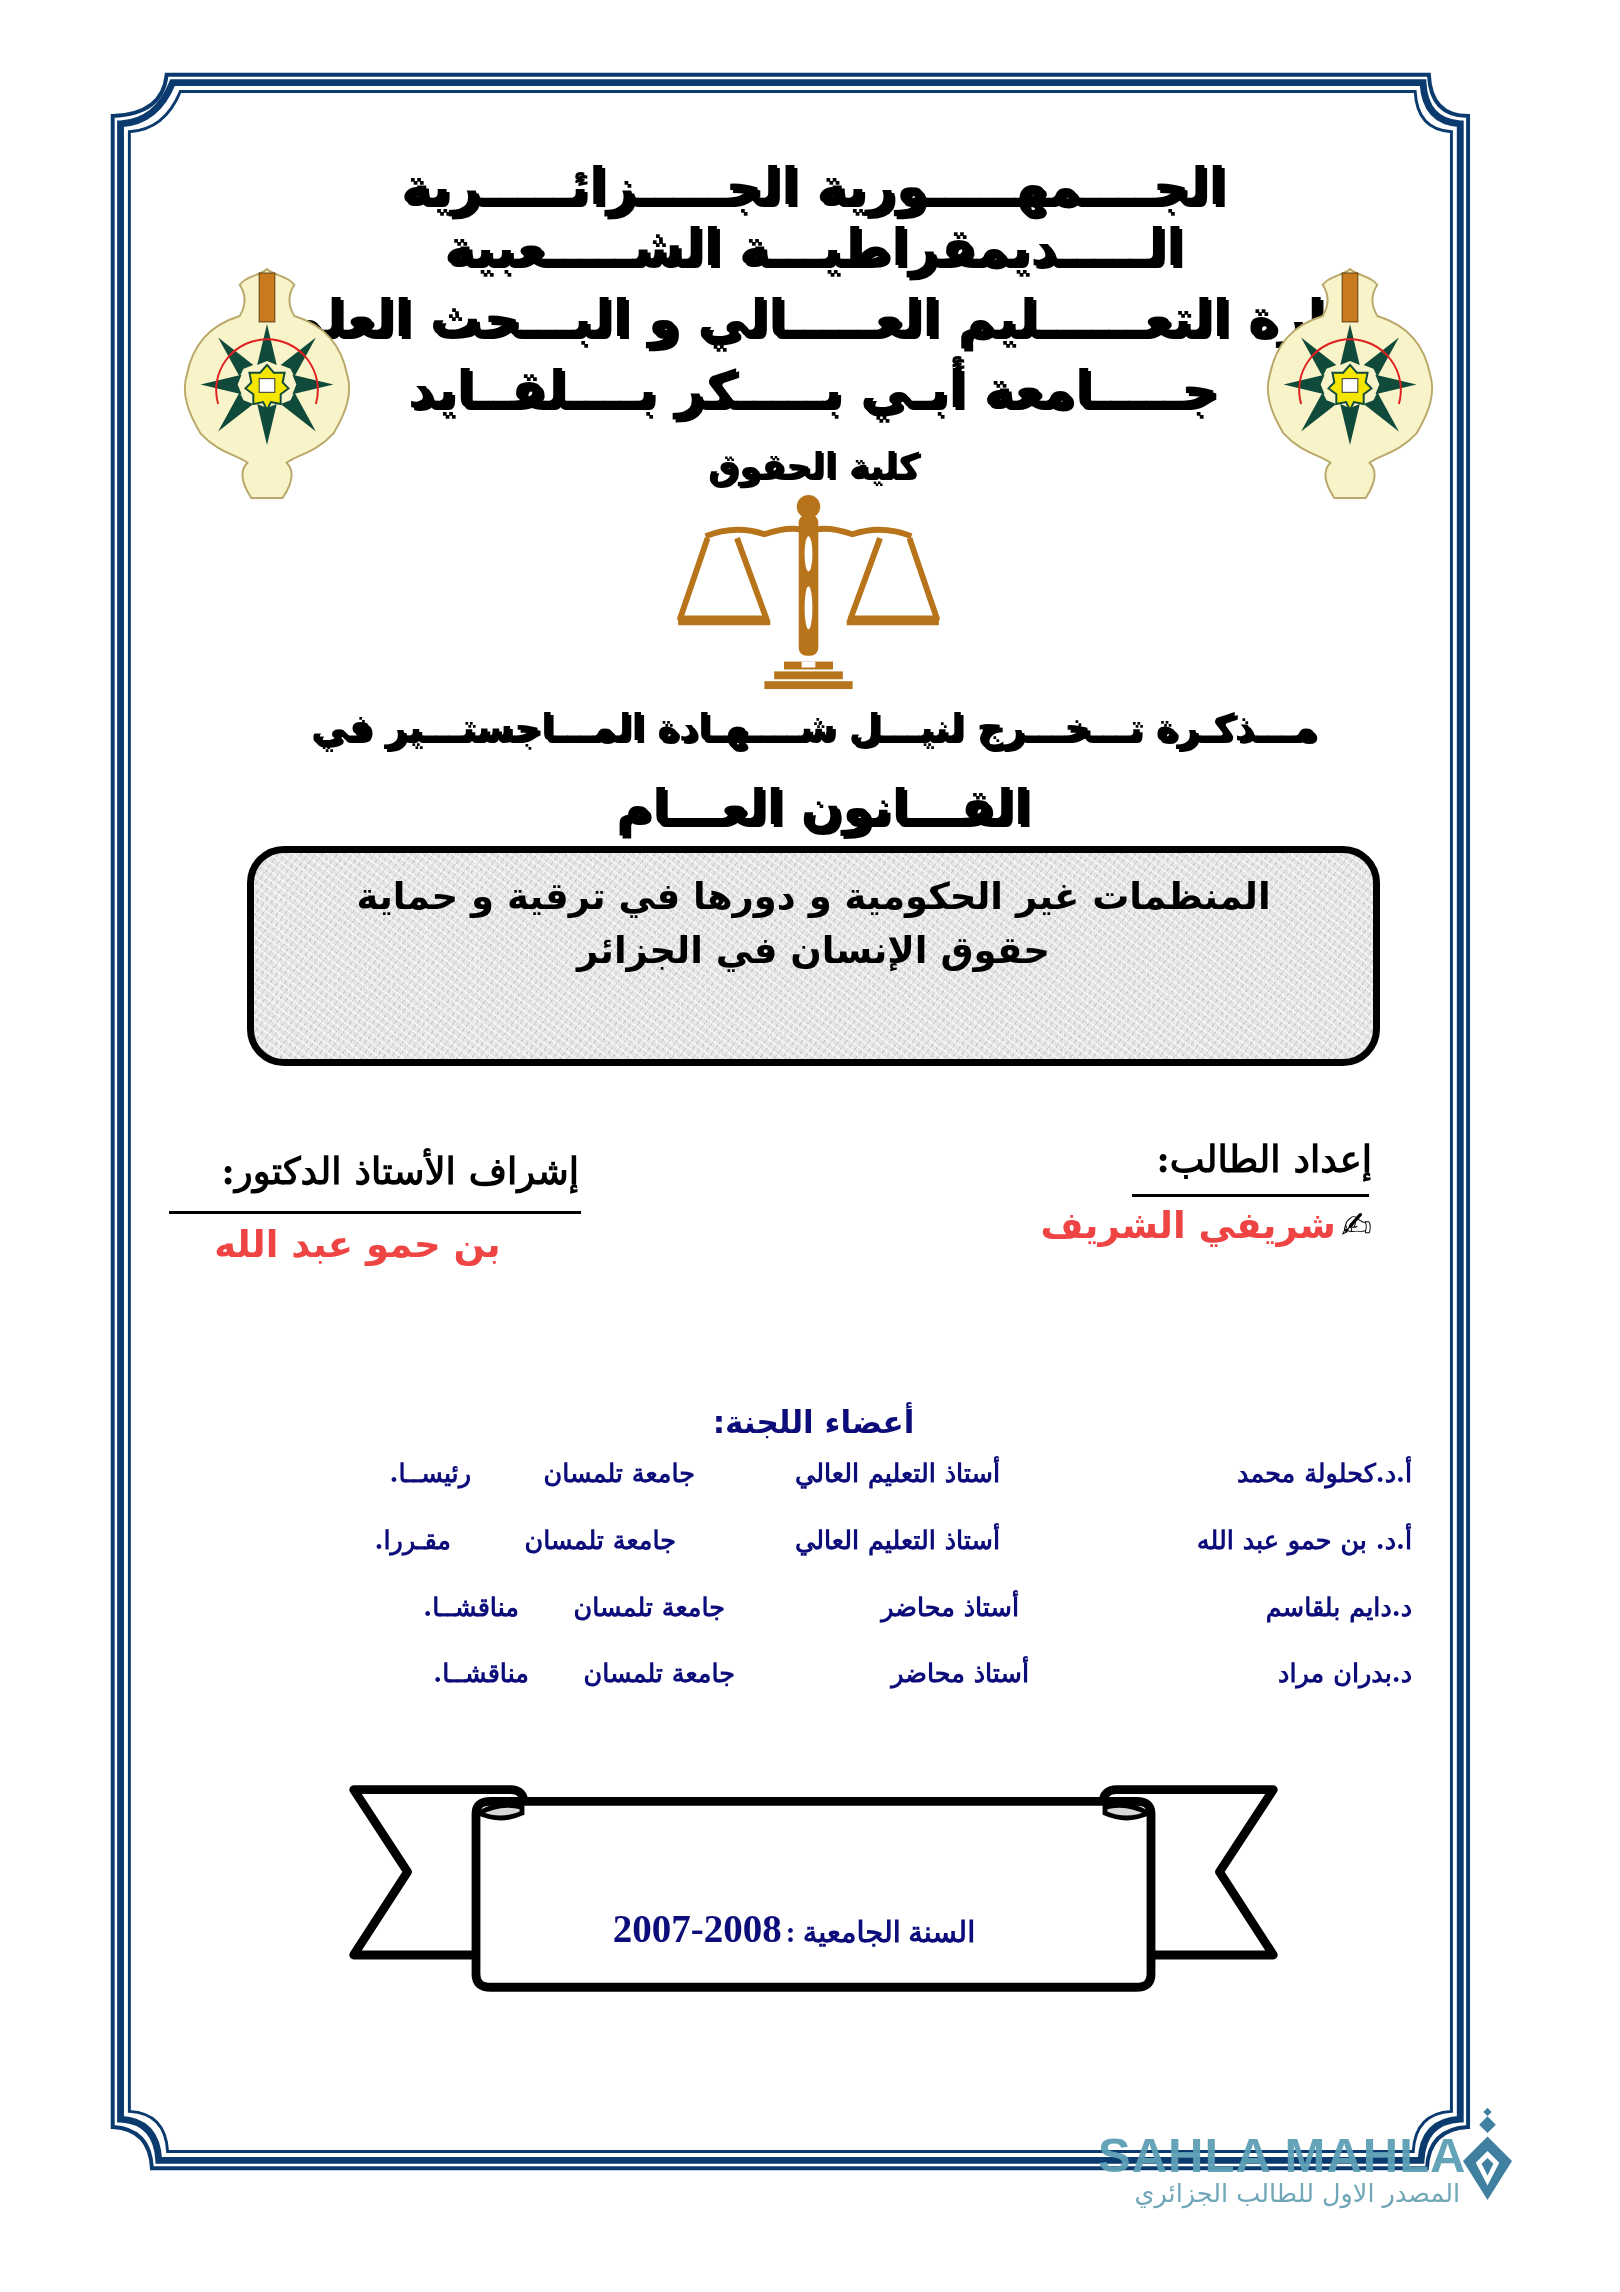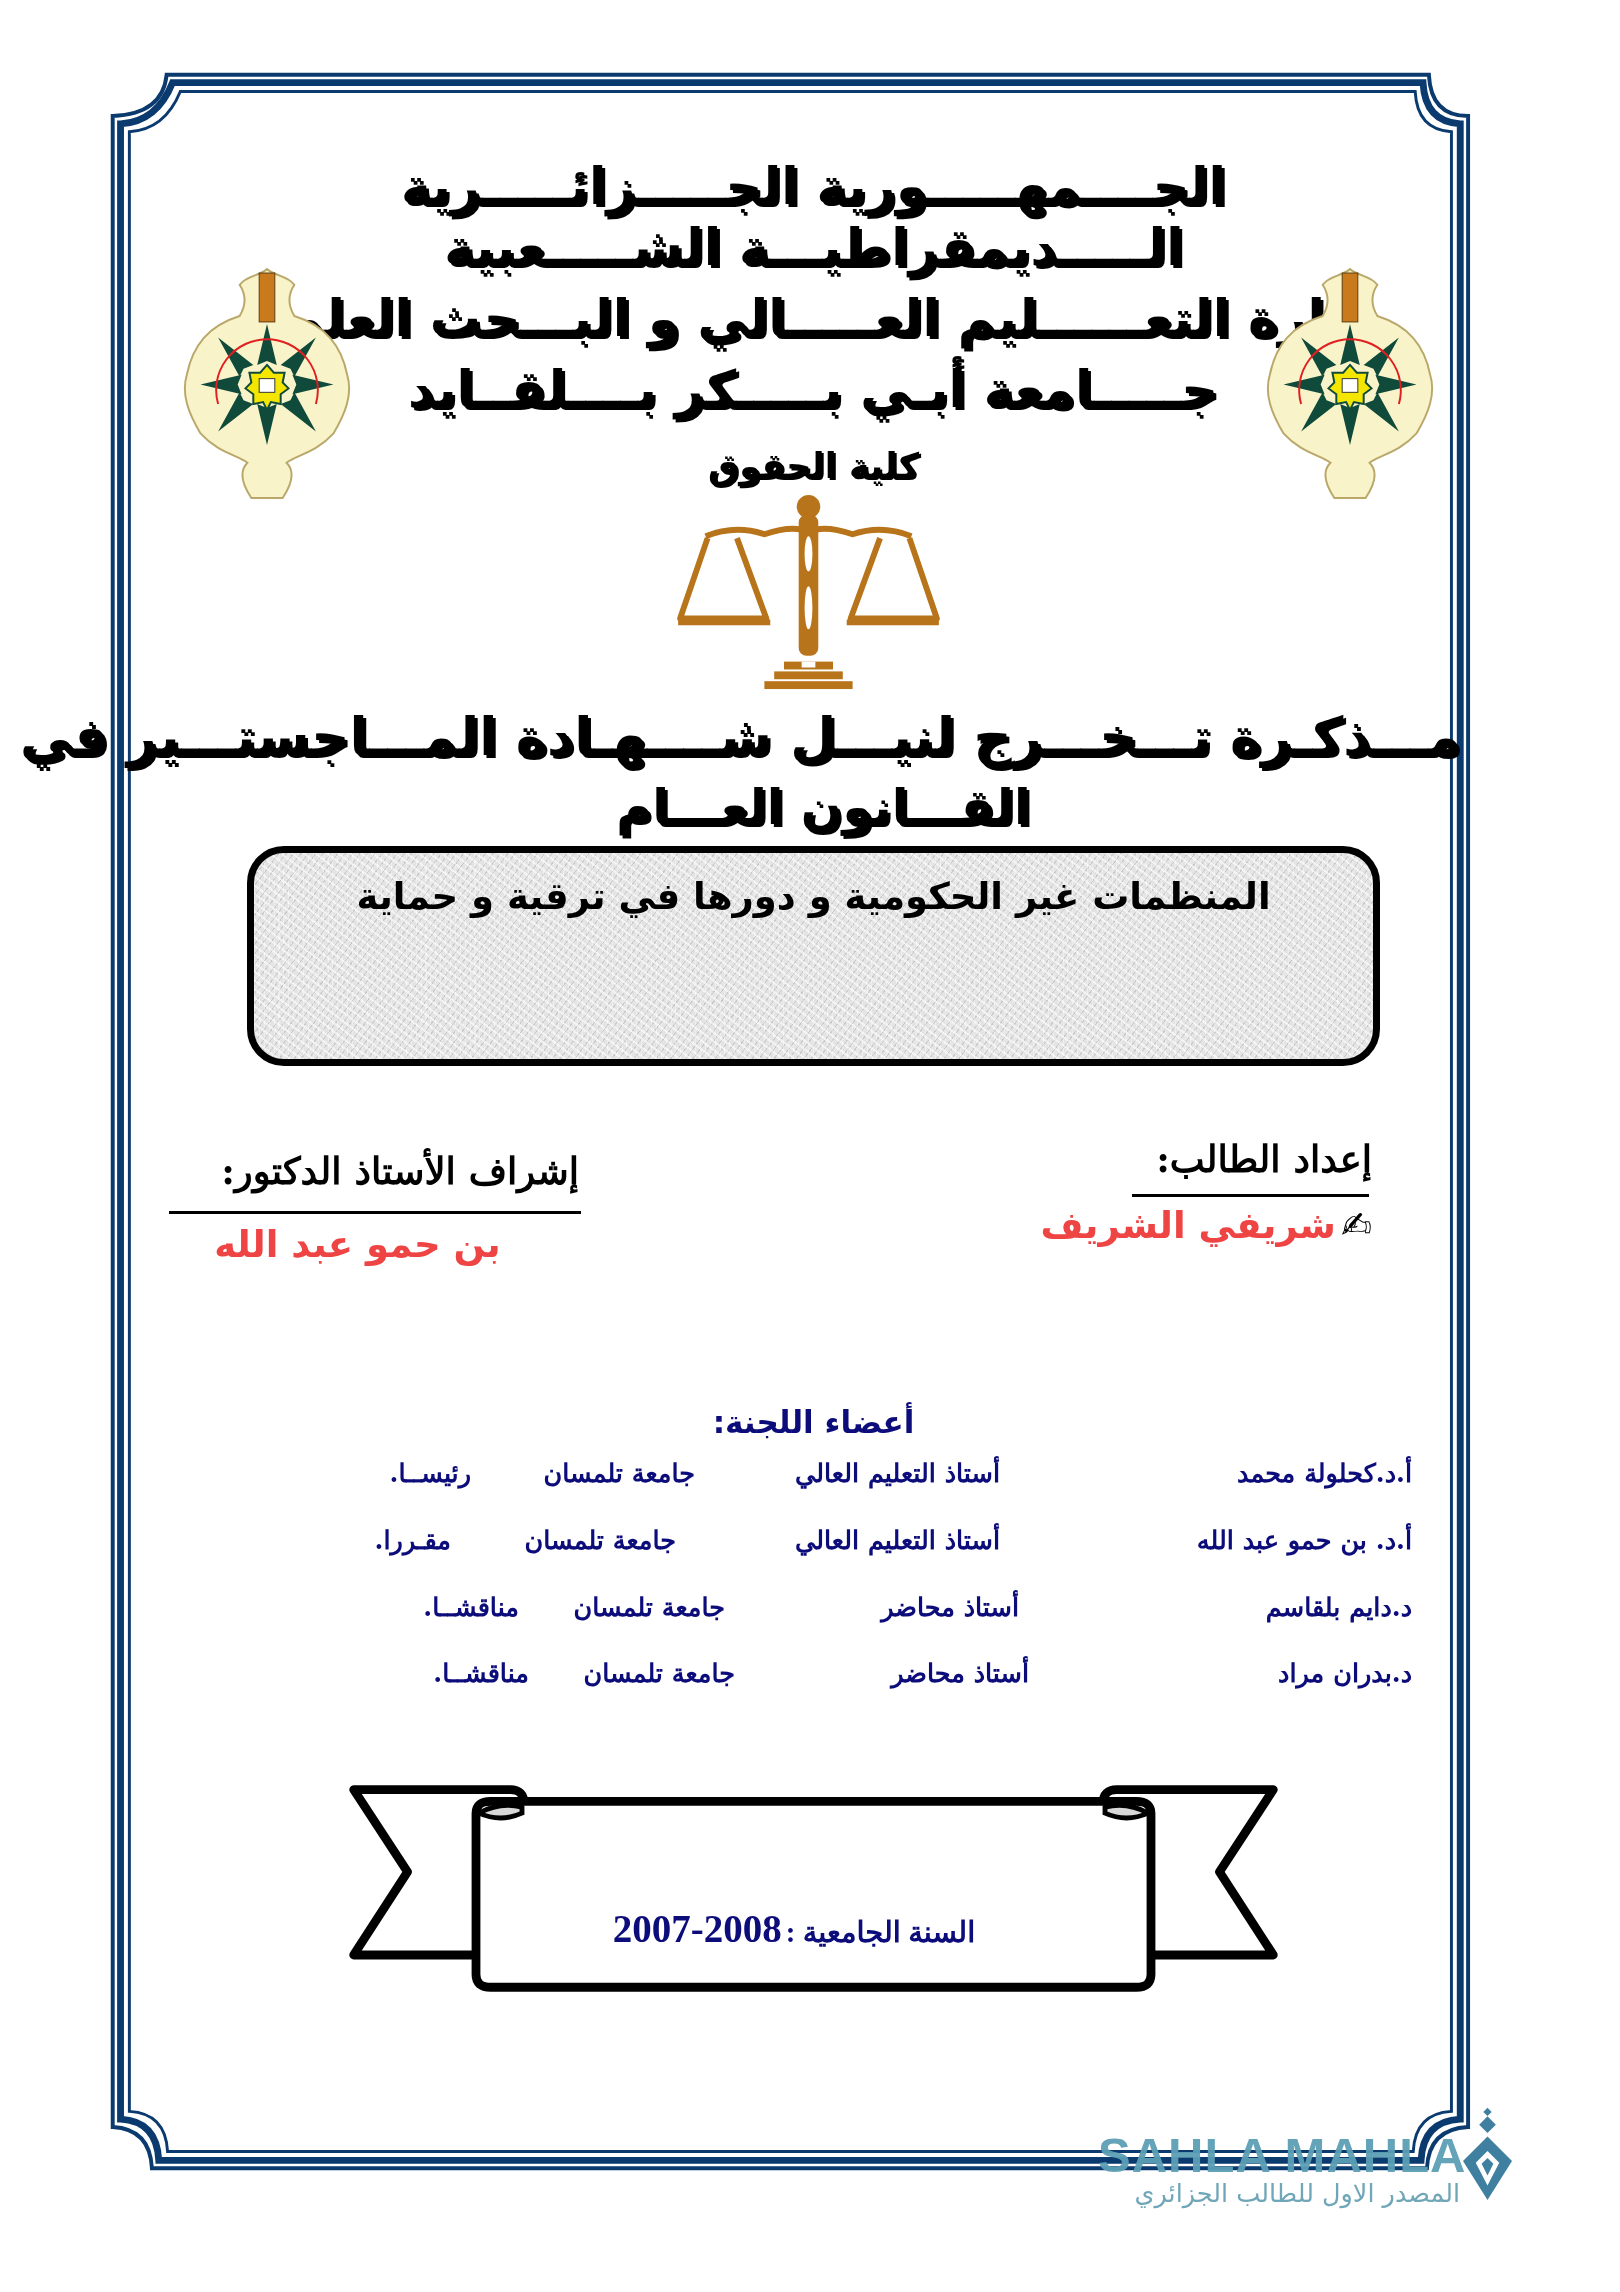--- a/index.html
+++ b/index.html
@@ -6,21 +6,21 @@
   body{width:1620px;height:2293px;position:relative;overflow:hidden;font-family:"DejaVu Sans",sans-serif;}
   .abs{position:absolute;}
   .frame{position:absolute;left:0;top:0;width:1620px;height:2293px;pointer-events:none;}
   .hdr{position:absolute;direction:rtl;text-align:center;font-family:"DejaVu Sans",sans-serif;font-weight:bold;color:#000;
        text-shadow:2.9px 2.9px 0 #000;letter-spacing:1px;white-space:nowrap;}
   .h1{left:333px;width:961px;top:157px;font-size:51px;}
   .h2{left:412px;width:804px;top:218px;font-size:51px;}
   .h3{left:176px;width:1274px;top:289px;font-size:51px;}
   .h4{left:323px;width:980px;top:360px;font-size:51px;}
   .faculty{left:686px;width:255px;top:446px;font-size:35px;text-shadow:2px 2px 0 #000;}
-  .title1{left:167px;width:1294px;top:706px;font-size:53px;}
+  .title1{left:167px;width:1294px;top:706px;font-size:37px;}
   .title2{left:549px;width:549px;top:779px;font-size:49px;}
   .topic{position:absolute;left:247px;top:846px;width:1133px;height:220px;border:7.8px solid #000;border-radius:37px;
          background:#e4e4e4;
          background-image:
            repeating-linear-gradient(37deg, rgba(255,255,255,.55) 0 2px, transparent 2px 6.9px),
            repeating-linear-gradient(-53deg, rgba(150,150,150,.35) 0 1px, transparent 1px 5.9px),
            repeating-linear-gradient(90deg, rgba(255,255,255,.35) 0 1px, transparent 1px 4.9px);
          box-sizing:border-box;}
   .topic-text{position:absolute;left:0;right:0;direction:rtl;text-align:center;font-weight:bold;color:#000;font-size:37px;white-space:nowrap;}
   .lbl{position:absolute;direction:rtl;font-family:"DejaVu Serif",serif;font-weight:bold;color:#000;white-space:nowrap;}
@@ -107,20 +107,21 @@
     <ellipse cx="135" cy="115" rx="4" ry="22"></ellipse>
     <rect x="128" y="170" width="14" height="6"></rect>
   </g>
 </svg>
 
 <div class="hdr title1">مـــذكـرة تـــخـــرج لنيـــل شــــهـادة المـــاجستـــير في</div>
 <div class="hdr title2">القـــانون العـــام</div>
 
 <div class="topic">
   <div class="topic-text" style="top:21.6px">المنظمات غير الحكومية و دورها في ترقية و حماية</div>
+  <div class="topic-text" style="top:76px">حقوق الإنسان في الجزائر</div>
 </div>
 
 <div class="lbl" style="left:1127px;top:1137px;width:245px;text-align:right;font-size:37px;">إعداد الطالب:</div>
 <div class="rule" style="left:1132px;top:1194px;width:237px;"></div>
 <div class="abs" style="left:1019px;top:1204px;width:353px;direction:rtl;text-align:right;white-space:nowrap;">
   <span style="font-size:37px;color:#000;">✍</span>
   <span class="navy" style="font-weight:bold;font-size:37px;">شريفي الشريف</span>
 </div>
 
 <div class="lbl" style="left:167px;top:1149px;width:412px;text-align:right;font-size:37px;">إشراف الأستاذ الدكتور:</div>

